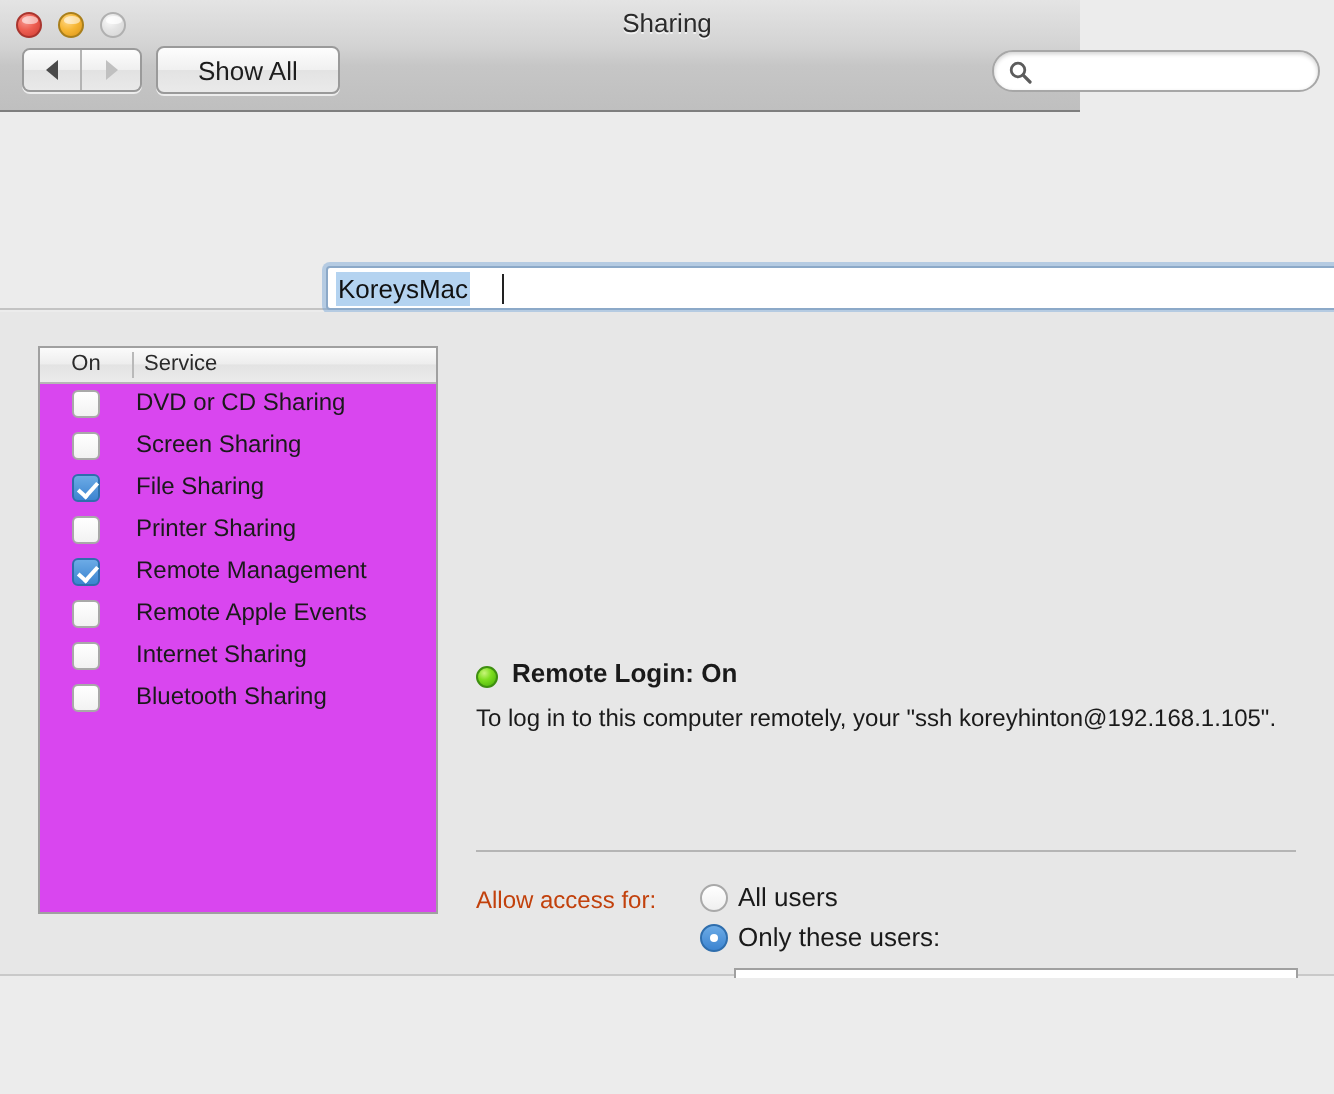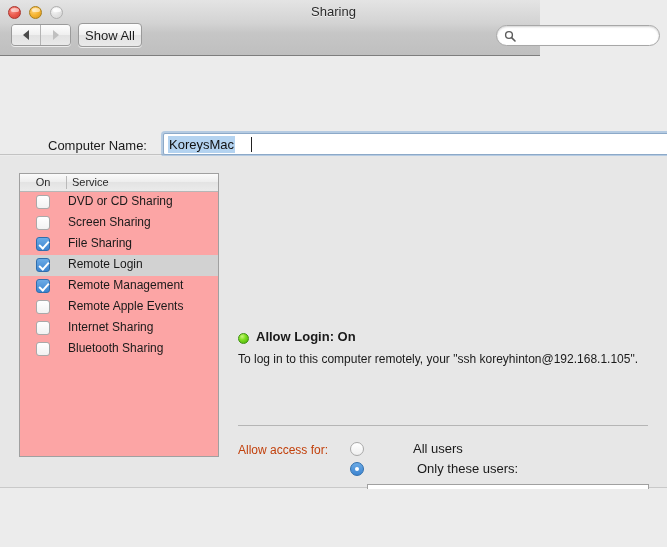--- a/index.html
+++ b/index.html
@@ -106,21 +106,21 @@
     border-top: 5px solid transparent;
     border-bottom: 5px solid transparent;
   }
   .tri.left  { border-right: 6px solid #4a4a4a; }
   .tri.right { border-left: 6px solid #c0c0c0; }
 
   .showall {
     position: absolute;
     left: 78px; top: 23px;
     height: 24px;
-    padding: 0 6px;
+    padding: 0 20px;
     border-radius: 4px;
     border: 1px solid #9a9a9a;
     background: linear-gradient(to bottom, #fdfdfd 0%, #f0f0f0 50%, #e3e3e3 51%, #eaeaea 100%);
     font-size: 13px;
     color: #1d1d1d;
     display: flex;
     align-items: center;
     box-sizing: border-box;
     box-shadow: 0 1px 0 rgba(255,255,255,0.7);
   }
@@ -225,21 +225,21 @@
     background: #e7e7e7;
     border-bottom: 1px solid #c9c9c9;
     box-sizing: border-box;
   }
 
   
   .svc-box {
     position: absolute;
     left: 19px; top: 17px;
     width: 200px; height: 284px;
-    background: #fca5a5;
+    background: #d946ef;
     border: 1px solid #a0a0a0;
     box-sizing: border-box;
     overflow: hidden;
   }
   .svc-head {
     position: relative;
     height: 18px;
     background: linear-gradient(to bottom, #fbfbfb 0%, #ededed 48%, #e3e3e3 49%, #ebebeb 100%);
     border-bottom: 1px solid #b6b6b6;
     box-sizing: border-box;
@@ -336,22 +336,22 @@
     position: absolute;
     left: 238px; top: 287px;
     font-size: 12px;
     color: #c2410c;
   }
   .radio-row {
     position: absolute;
     display: flex;
     align-items: center;
   }
-  .radio-row.r1 { left: 350px; top: 285px; gap: 44px; }
-  .radio-row.r2 { left: 350px; top: 305px; gap: 48px; }
+  .radio-row.r1 { left: 350px; top: 285px; }
+  .radio-row.r2 { left: 350px; top: 305px; }
   .radio {
     width: 14px; height: 14px;
     border-radius: 50%;
     box-sizing: border-box;
     background: linear-gradient(to bottom, #ffffff 0%, #efefef 100%);
     border: 1px solid #a9a9a9;
     position: relative;
     flex: none;
   }
   .radio.on {
@@ -434,21 +434,20 @@
     <div class="searchfield">
       <svg class="mag" viewBox="0 0 12 12">
         <circle cx="5" cy="5" r="3.4" fill="none" stroke="#5c5c5c" stroke-width="1.4"></circle>
         <line x1="7.6" y1="7.6" x2="11" y2="11" stroke="#5c5c5c" stroke-width="1.6" stroke-linecap="round"></line>
       </svg>
       <input class="search-input" type="text" placeholder="" style="">
     </div>
   </div>
 
   <div class="toppanel">
-    <div class="cname-label">Computer Name:</div>
     <div class="cname-field">
       <span class="cname-value">KoreysMac</span>
       <span class="caret"></span>
     </div>
     <div class="cname-note">
       <div>Computers on your local network can access your computer at:</div>
       <div>KoreysMac.local</div>
     </div>
     <div class="edit-btn">Edit...</div>
   </div>
@@ -467,23 +466,23 @@
             <span class="svc-name">DVD or CD Sharing</span>
           </div>
           <div class="svc-row">
             <span class="chk"></span>
             <span class="svc-name">Screen Sharing</span>
           </div>
           <div class="svc-row">
             <span class="chk on"></span>
             <span class="svc-name">File Sharing</span>
           </div>
-          <div class="svc-row selected">
-            <span class="chk on"></span>
-            <span class="svc-name">Remote Login</span>
+          <div class="svc-row">
+            <span class="chk"></span>
+            <span class="svc-name">Printer Sharing</span>
           </div>
           <div class="svc-row">
             <span class="chk on"></span>
             <span class="svc-name">Remote Management</span>
           </div>
           <div class="svc-row">
             <span class="chk"></span>
             <span class="svc-name">Remote Apple Events</span>
           </div>
           <div class="svc-row">
@@ -491,21 +490,21 @@
             <span class="svc-name">Internet Sharing</span>
           </div>
           <div class="svc-row">
             <span class="chk"></span>
             <span class="svc-name">Bluetooth Sharing</span>
           </div>
         </div>
     </div>
 
     <div class="status-dot"></div>
-    <div class="status-text">Allow Login: On</div>
+    <div class="status-text">Remote Login: On</div>
     <div class="status-desc">To log in to this computer remotely, your "ssh koreyhinton@192.168.1.105".</div>
 
     <div class="hr"></div>
 
     <div class="allow-label">Allow access for:</div>
 
     <div class="radio-row r1">
       <span class="radio" id="radio-0"></span>
       <span class="radio-label">All users</span>
     </div>

